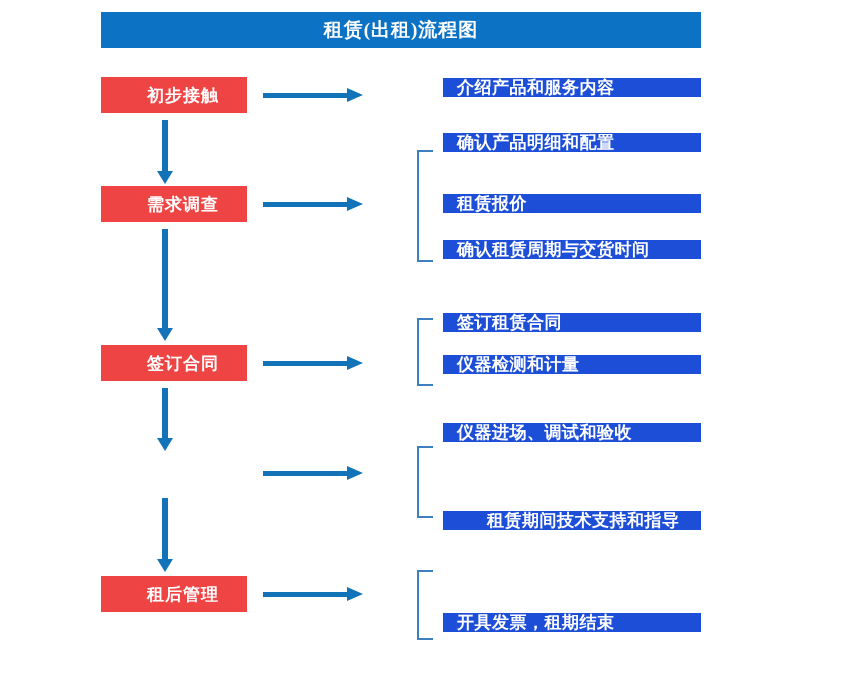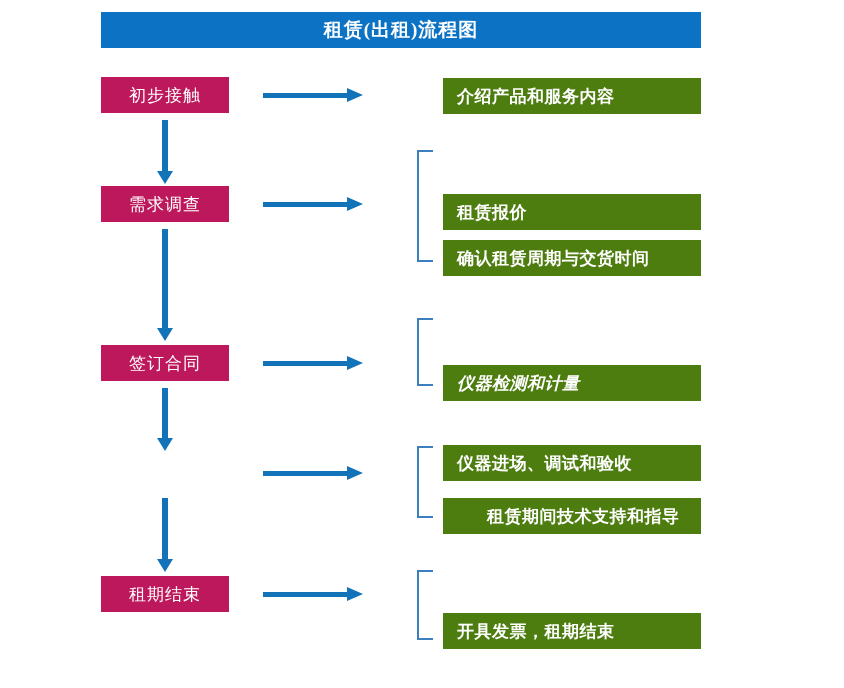--- a/index.html
+++ b/index.html
@@ -35,37 +35,38 @@
     font-weight: bold;
     letter-spacing: 1px;
   }
 
   
   .stage-box {
     position: absolute;
     left: 101px;
     width: 128px;
     height: 36px;
-    background: #be185d;
+    background: #ef4444;
     color: #ffffff;
     display: flex;
     align-items: center;
     justify-content: center;
     font-size: 17px;
-    font-weight: normal;
+    font-weight: bold;
     letter-spacing: 1px;
+    padding-left: 18px;
   }
 
   
   .detail-box {
     position: absolute;
     left: 443px;
     width: 258px;
-    height: 36px;
-    background: #4d7c0f;
+    height: 19px;
+    background: #1d4ed8;
     color: #ffffff;
     display: flex;
     align-items: center;
     font-size: 17px;
     font-weight: bold;
     padding-left: 14px;
     box-sizing: border-box;
     letter-spacing: 0.5px;
   }
 
@@ -152,21 +153,21 @@
 
   <div class="title-bar">租赁(出租)流程图</div>
 
   <div class="stage-box" style="top:77px;">初步接触</div>
 
   <div class="stage-box" style="top:345px;">签订合同</div>
 
   <div class="stage-box" style="top:186px;">需求调查</div>
 
 
-  <div class="stage-box" style="top:576px;">租期结束</div>
+  <div class="stage-box" style="top:576px;">租后管理</div>
 
   <div class="v-arrow" style="top:120px; height:64px;">
     <div class="shaft" style="height:51px;"></div>
     <div class="head" style="top:51px;"></div>
   </div>
 
   <div class="v-arrow" style="top:229px; height:112px;">
     <div class="shaft" style="height:99px;"></div>
     <div class="head" style="top:99px;"></div>
   </div>
@@ -221,28 +222,30 @@
   </div>
 
   <div class="bracket" style="top:570px; height:70px;">
     <div class="spine"></div>
       <div class="stub top"></div>
       <div class="stub bottom"></div>
   </div>
 
   <div class="detail-box" style="top:78px;">介绍产品和服务内容</div>
 
+  <div class="detail-box" style="top:133px;">确认产品明细和配置</div>
 
   <div class="detail-box" style="top:186px;margin-top:8px;">租赁报价</div>
 
   <div class="detail-box" style="top:240px;text-align:right;">确认租赁周期与交货时间</div>
 
-
-  <div class="detail-box" style="top:365px;font-style:italic;">仪器检测和计量</div>
-
-  <div class="detail-box" style="top:445px;">仪器进场、调试和验收</div>
-
-  <div class="detail-box" style="top:498px;padding-left:44px;">租赁期间技术支持和指导</div>
+  <div class="detail-box" style="top:313px;">签订租赁合同</div>
+
+  <div class="detail-box" style="top:355px;">仪器检测和计量</div>
+
+  <div class="detail-box" style="top:423px;">仪器进场、调试和验收</div>
+
+  <div class="detail-box" style="top:511px;padding-left:44px;">租赁期间技术支持和指导</div>
 
 
   <div class="detail-box" style="top:613px;">开具发票，租期结束</div>
 
 </div>
 
 </body></html>

